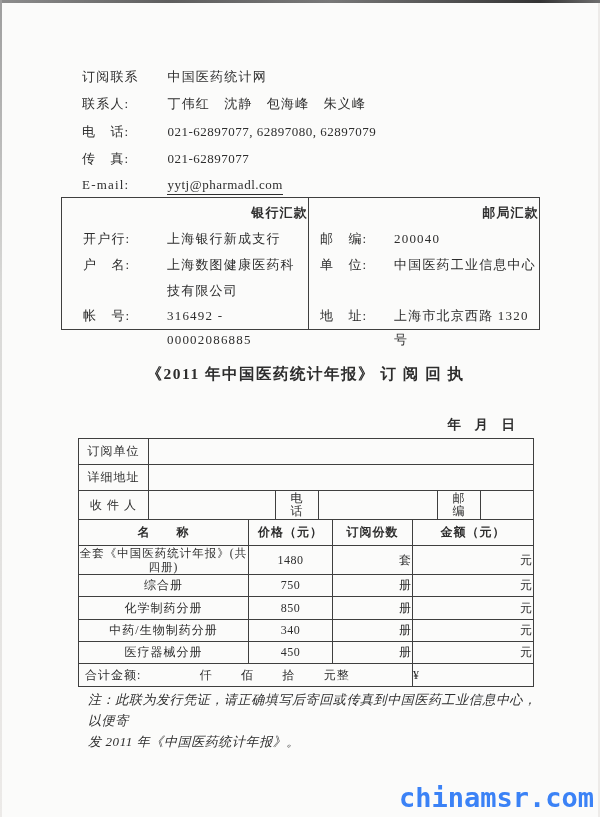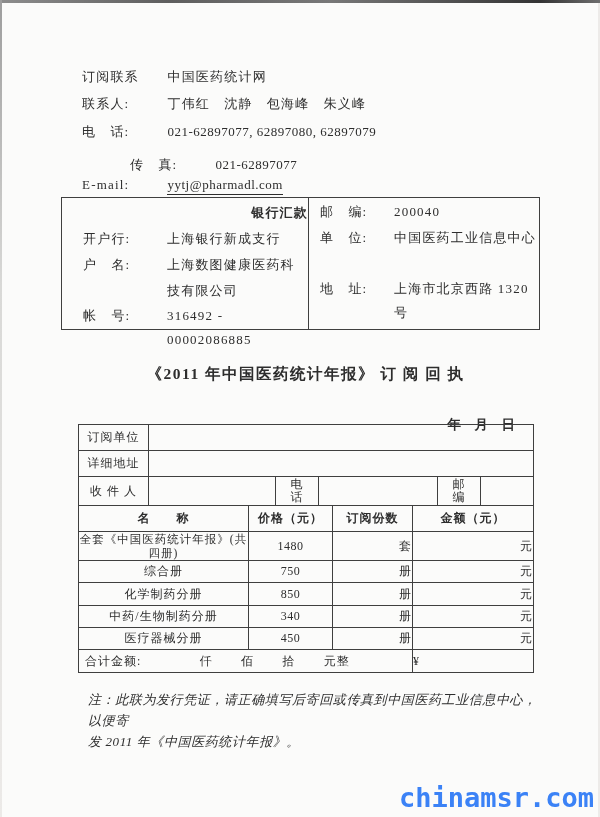--- a/index.html
+++ b/index.html
@@ -34,21 +34,21 @@
   .remit-row .r-value.wrap{width:164px;}
   .num{letter-spacing:0.5px;}
 
   
   .form-title{position:absolute;left:78px;top:364px;width:455px;text-align:center;
        font-size:15.5px;font-weight:bold;letter-spacing:1.5px;}
   .date-line{position:absolute;left:78px;top:416px;width:437px;text-align:right;
        font-size:13.5px;font-weight:bold;}
 
   
-  .order-table{position:absolute;left:78px;top:424px;border-collapse:collapse;table-layout:fixed;
+  .order-table{position:absolute;left:78px;top:438px;border-collapse:collapse;table-layout:fixed;
        width:455px;font-size:12px;letter-spacing:1px;}
   .order-table td{border:1px solid #3f3f3f;padding:0;overflow:hidden;}
   .lbl{text-align:center;}
   .hdr{text-align:center;font-weight:bold;}
   .stack{text-align:center;white-space:pre-line;line-height:13px;font-size:12px;}
   .name-c{text-align:center;}
   .name-first{font-size:11.5px;line-height:14px;padding:1px 4px;}
   .price-c{text-align:center;}
   .unit-c{text-align:right;padding-right:10px;}
   .amt-c{text-align:right;padding-right:9px;}
@@ -76,21 +76,21 @@
   <span class="c-value">中国医药统计网</span>
 </div>
 <div class="c-row" style="top:95px;">
   <span class="c-label">联系人:</span>
   <span class="c-value">丁伟红　沈静　包海峰　朱义峰</span>
 </div>
 <div class="c-row" style="top:123px;">
   <span class="c-label">电　话:</span>
   <span class="c-value num">021-62897077, 62897080, 62897079</span>
 </div>
-<div class="c-row" style="top:156px;margin-left:48px;">
+<div class="c-row" style="top:150px;">
   <span class="c-label">传　真:</span>
   <span class="c-value num">021-62897077</span>
 </div>
 <div class="c-row" style="top:177px;">
   <span class="c-label">E-mail:</span>
   <span class="c-value num underlined">yytj@pharmadl.com</span>
 </div>
 
 <div class="remit-box">
   <div class="remit-col left">
@@ -102,20 +102,21 @@
     <div class="remit-row h2">
       <span class="r-label">户　名:</span>
       <span class="r-value wrap">上海数图健康医药科技有限公司</span>
     </div>
     <div class="remit-row h3">
       <span class="r-label">帐　号:</span>
       <span class="r-value num">316492 - 00002086885</span>
     </div>
   </div>
   <div class="remit-col right">
+    <div class="remit-title">邮局汇款</div>
     <div class="remit-row h1">
       <span class="r-label">邮　编:</span>
       <span class="r-value num">200040</span>
     </div>
     <div class="remit-row h2">
       <span class="r-label">单　位:</span>
       <span class="r-value">中国医药工业信息中心</span>
     </div>
     <div class="remit-row h3">
       <span class="r-label">地　址:</span>

